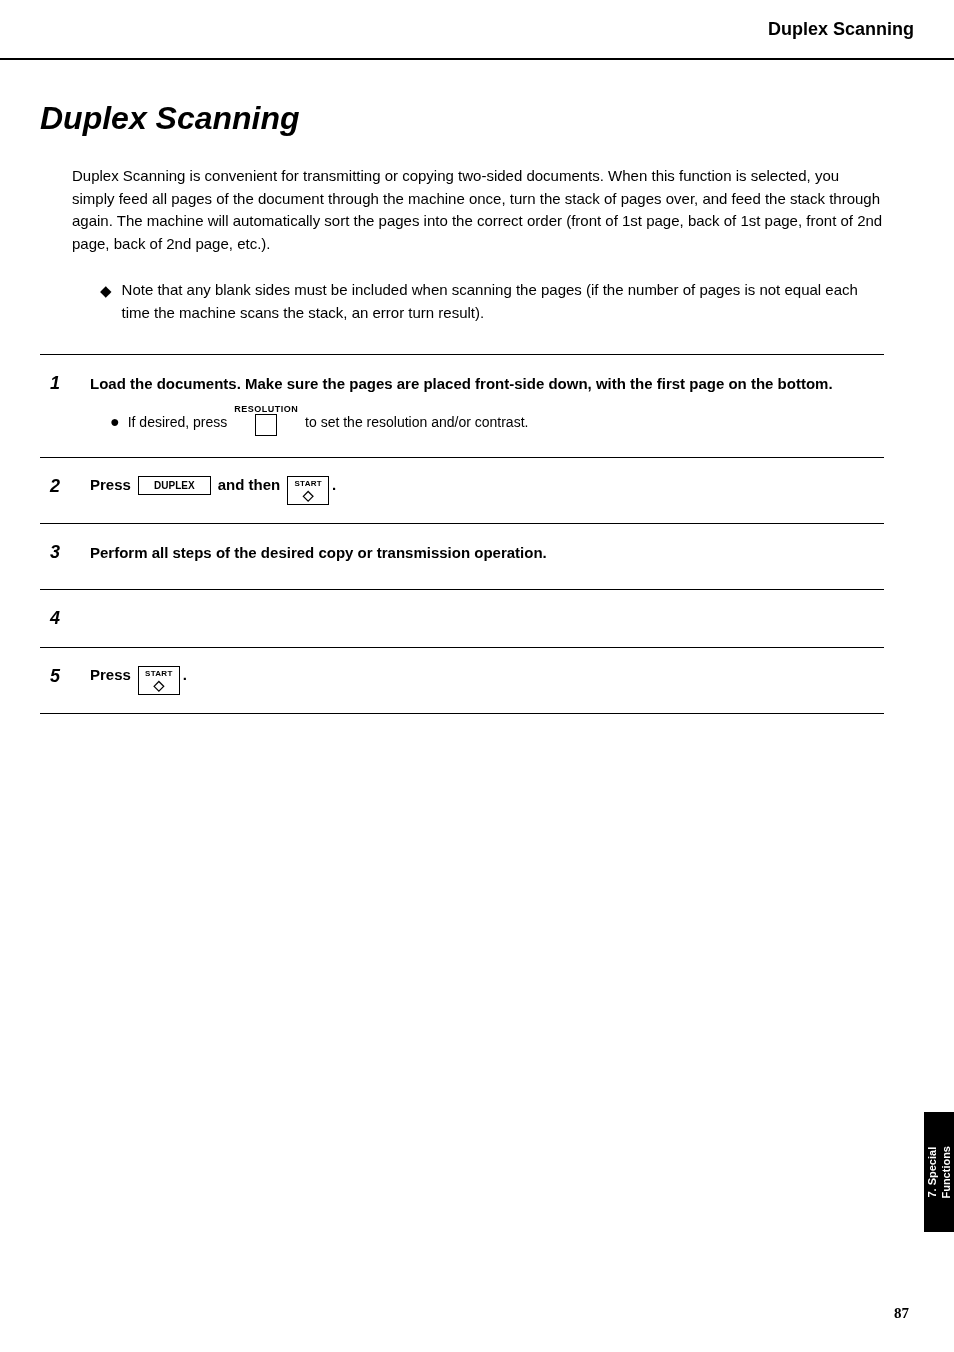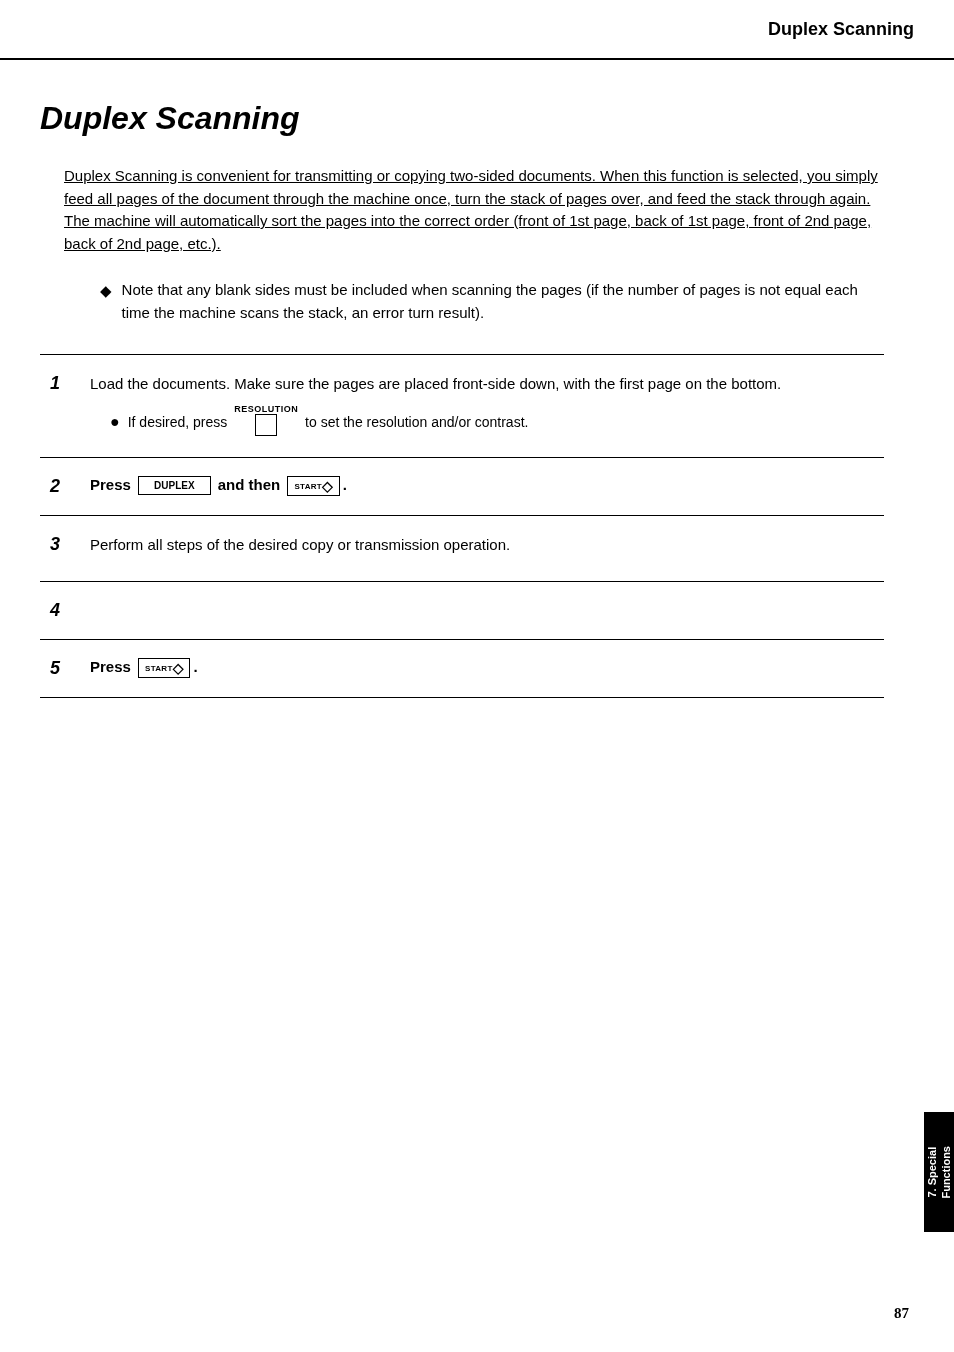--- a/index.html
+++ b/index.html
@@ -41,25 +41,24 @@
 
     .page-title {
       font-size: 32px;
       font-style: italic;
       font-weight: bold;
       margin-bottom: 28px;
       margin-top: 10px;
     }
 
     .intro-text {
-      margin-left: 24px;
+      margin-left: 32px;
       margin-bottom: 24px;
       font-size: 15px;
       line-height: 1.5;
-      text-decoration: underline;
     }
 
     .note-item {
       margin-left: 60px;
       margin-bottom: 30px;
       display: flex;
       align-items: flex-start;
       font-size: 15px;
       line-height: 1.5;
     }
@@ -89,21 +88,21 @@
       min-width: 40px;
       flex-shrink: 0;
     }
 
     .step-content {
       flex: 1;
     }
 
     .step-title {
       font-size: 15px;
-      font-weight: normal;
+      font-weight: bold;
       line-height: 1.4;
       margin-bottom: 8px;
     }
 
     .step-sub {
       display: flex;
       align-items: center;
       margin-left: 20px;
       margin-top: 10px;
       font-size: 14px;
@@ -139,21 +138,21 @@
       padding: 3px 15px;
       display: inline-flex;
       align-items: center;
       justify-content: center;
       vertical-align: middle;
       margin: 0 3px;
     }
 
     .key-start {
       display: inline-flex;
-      flex-direction: row;
+      flex-direction: column;
       align-items: center;
       justify-content: center;
       border: 1.5px solid #000;
       padding: 2px 6px;
       margin: 0 3px;
       vertical-align: middle;
     }
 
     .key-start-label {
       font-size: 8px;

